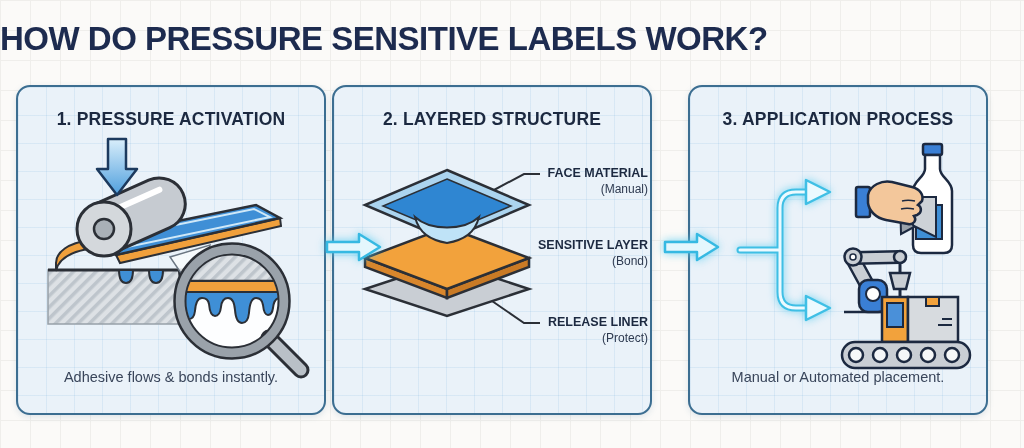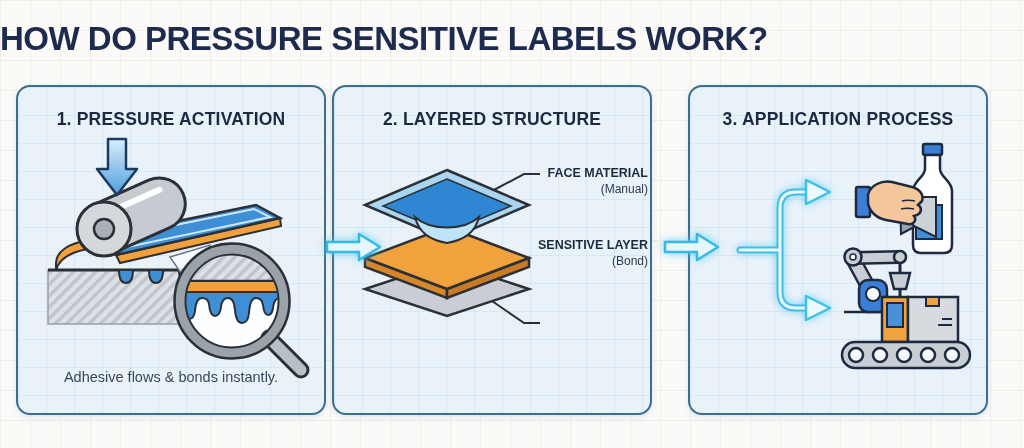--- a/index.html
+++ b/index.html
@@ -152,20 +152,24 @@
     <path d="M 160,103 L 190,87 H 206" fill="none" stroke="#2b2f36" stroke-width="2"></path>
     <path d="M 158,214 L 190,236 H 206" fill="none" stroke="#2b2f36" stroke-width="2"></path>
   </svg>
   <div class="layer-label" id="label-face">
     <div class="lname">FACE MATERIAL</div>
     <div class="lsub">(Manual)</div>
   </div>
   <div class="layer-label" id="label-adhesive">
     <div class="lname">SENSITIVE LAYER</div>
     <div class="lsub">(Bond)</div>
+  </div>
+  <div class="layer-label" id="label-release">
+    <div class="lname">RELEASE LINER</div>
+    <div class="lsub">(Protect)</div>
   </div>
 </div>
 
 <div class="panel" id="panel-3">
   <div class="panel-heading">3. APPLICATION PROCESS</div>
   <svg class="illus" width="320" height="330" viewBox="0 0 320 330">
 
     <g class="glow">
       <path d="M 50,163 H 90 M 116,105 H 106 Q 90,105 90,121 V 205 Q 90,221 106,221 H 116" fill="none" stroke="#3fbfe5" stroke-width="7" stroke-linecap="round" stroke-linejoin="round"></path>
       <path d="M 50,163 H 90 M 116,105 H 106 Q 90,105 90,121 V 205 Q 90,221 106,221 H 116" fill="none" stroke="#ecfaff" stroke-width="3" stroke-linecap="round" stroke-linejoin="round"></path>
@@ -204,20 +208,21 @@
       <rect x="236" y="210" width="13" height="9" fill="#f2a23c" stroke="#1c2940" stroke-width="2"></rect>
       <path d="M 252,232 H 262 M 248,238 H 262" stroke="#1c2940" stroke-width="2"></path>
       <rect x="152" y="255" width="128" height="26" rx="13" fill="#c9ced4" stroke="#1c2940" stroke-width="2.5"></rect>
       <circle cx="166" cy="268" r="7" fill="#f5f7f8" stroke="#1c2940" stroke-width="2.5"></circle>
       <circle cx="190" cy="268" r="7" fill="#f5f7f8" stroke="#1c2940" stroke-width="2.5"></circle>
       <circle cx="214" cy="268" r="7" fill="#f5f7f8" stroke="#1c2940" stroke-width="2.5"></circle>
       <circle cx="238" cy="268" r="7" fill="#f5f7f8" stroke="#1c2940" stroke-width="2.5"></circle>
       <circle cx="262" cy="268" r="7" fill="#f5f7f8" stroke="#1c2940" stroke-width="2.5"></circle>
     </g>
   </svg>
+  <div class="panel-caption">Manual or Automated placement.</div>
 </div>
 
 <svg class="gap-arrow" id="gap-arrow-1" viewBox="0 0 58 32">
   <path d="M 2,11 H 34 V 3 L 55,16 L 34,29 V 21 H 2 Z" fill="#e4f7fd" stroke="#36b9e2" stroke-width="2.5" stroke-linejoin="round"></path>
 </svg>
 <svg class="gap-arrow" id="gap-arrow-2" viewBox="0 0 58 32">
   <path d="M 2,11 H 34 V 3 L 55,16 L 34,29 V 21 H 2 Z" fill="#e4f7fd" stroke="#36b9e2" stroke-width="2.5" stroke-linejoin="round"></path>
 </svg>
 
 </body></html>

